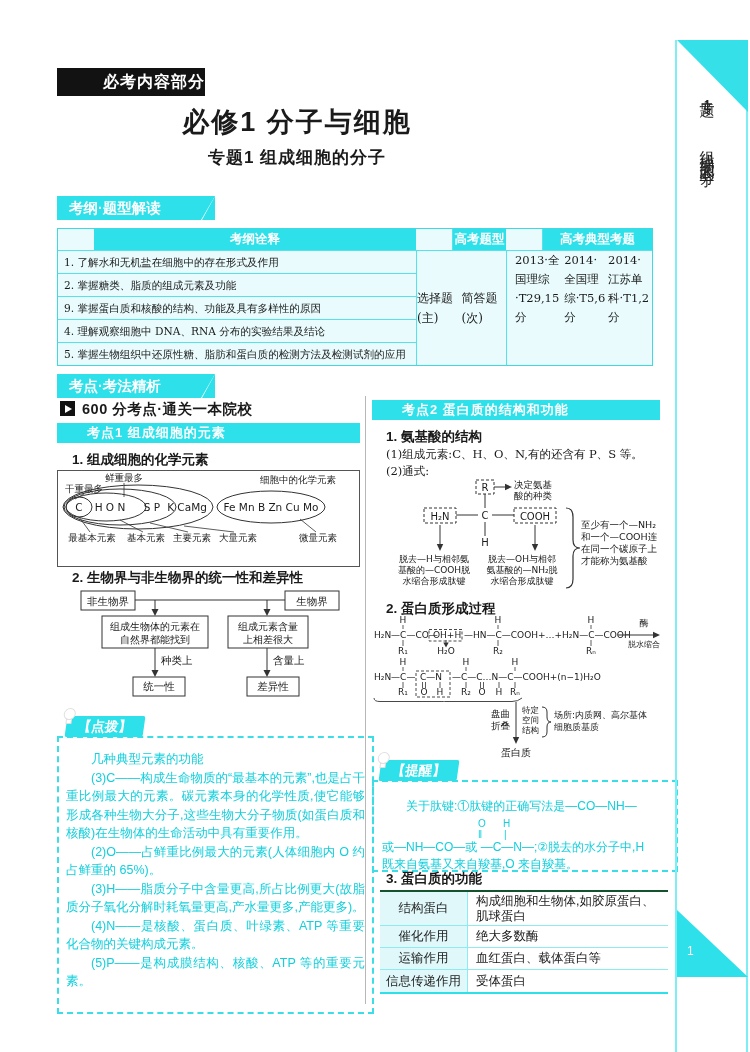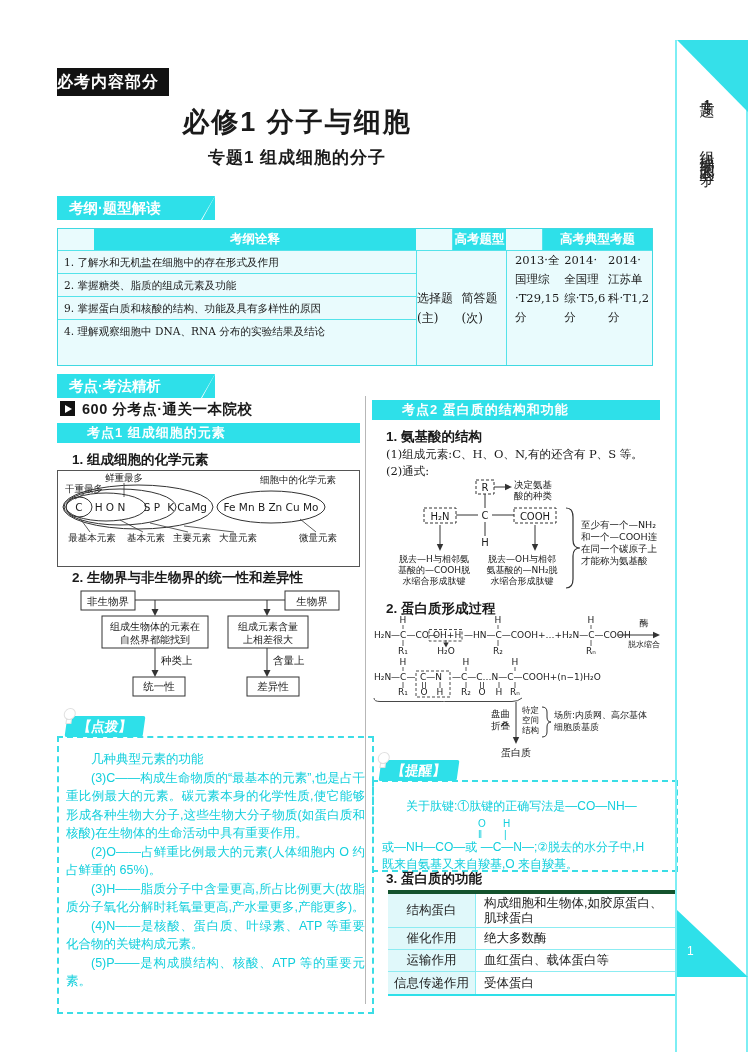--- a/index.html
+++ b/index.html
@@ -1,20 +1,20 @@
 <!DOCTYPE html>
 <html><head>
 <meta charset="utf-8">
 <style>
   html,body{margin:0;padding:0;width:750px;height:1052px;overflow:hidden;background:#fff;
     font-family:"Liberation Sans",sans-serif;color:#1a1a1a;}
   .abs{position:absolute;}
   
-  .black-tag{left:57px;top:68px;width:112px;height:28px;background:#121212;color:#fff;
-    font-size:16px;font-weight:bold;line-height:28px;text-align:left;letter-spacing:1px;}
+  .black-tag{left:57px;top:68px;width:148px;height:28px;background:#121212;color:#fff;
+    font-size:16px;font-weight:bold;line-height:28px;text-align:right;letter-spacing:1px;}
   .title{left:57px;top:104px;width:480px;text-align:center;font-size:27px;font-weight:bold;letter-spacing:2px;}
   .subtitle{left:57px;top:146px;width:480px;text-align:center;font-size:17px;font-weight:bold;letter-spacing:1px;}
   .banner{height:24px;background:#2ee0e9;color:#fff;font-size:14.5px;font-weight:bold;
     line-height:24px;padding-left:12px;clip-path:polygon(0 0,100% 0,calc(100% - 14px) 100%,0 100%);}
   .banner-wrap{width:158px;}
   .banner-tri{position:absolute;right:0;top:0;width:13px;height:24px;background:#2ee0e9;
     clip-path:polygon(100% 0,100% 100%,0 100%);}
   .kd-banner{height:20px;background:#2ee0e9;color:#fff;font-size:13px;font-weight:bold;
     line-height:20px;padding-left:30px;letter-spacing:1px;}
   .sub600{font-size:14.5px;font-weight:bold;letter-spacing:0.5px;}
@@ -38,22 +38,22 @@
   
   .tip-tag{background:#2ee0e9;color:#fff;font-weight:bold;font-size:13.5px;height:21px;line-height:21px;
     padding:0 12px;transform:skewX(-8deg);border-radius:2px;z-index:3;}
   .dash-box{border:2px dashed #3bdde6;color:#12cfdc;font-family:Liberation Sans, sans-serif;}
   .dash-box p{margin:0;text-indent:2em;text-align:justify;}
   .box1{left:57px;top:736px;width:299px;height:258px;padding:12px 7px 4px 7px;font-size:12.5px;line-height:18.5px;}
   .box2{left:372px;top:780px;width:286px;height:80px;padding:4px 8px;font-size:12px;line-height:17px;}
   .struct{position:relative;margin-top:24px;white-space:nowrap;}
   .struct .mk{position:absolute;font-size:10px;}
   
-  .t2{left:388px;top:890px;width:288px;display:grid;grid-template-columns:88px 1fr;
-    grid-template-rows:34px 22px 22px 22px;border-top:4px solid #14532d;border-bottom:2px solid #2ee0e9;}
+  .t2{left:380px;top:890px;width:288px;display:grid;grid-template-columns:88px 1fr;
+    grid-template-rows:34px 22px 22px 22px;border-top:2px solid #14532d;border-bottom:2px solid #2ee0e9;}
   .t2 .k{background:#e0f8fa;display:flex;align-items:center;justify-content:center;font-size:12.5px;
     color:#222;border-bottom:1px solid #8cecf2;border-right:1px solid #8cecf2;white-space:nowrap;}
   .t2 .v{display:flex;align-items:center;font-size:12.5px;padding:0 4px 0 8px;line-height:15px;
     border-bottom:1px solid #8cecf2;}
   .t2 .last{border-bottom:none;}
   
   .vline-cyan{width:1.5px;background:#7deef4;top:40px;height:1012px;}
   .corner-tri{left:677px;top:40px;width:71px;height:72px;background:#35e0e9;
     clip-path:polygon(0 0,100% 0,100% 100%);}
   .vtext{left:682px;top:88px;width:34px;writing-mode:vertical-rl;text-orientation:upright;
@@ -79,20 +79,21 @@
 </div>
 
 <div class="abs t1">
   <div class="hd">考纲诠释</div>
   <div class="hd vline">高考题型</div>
   <div class="hd vline">高考典型考题</div>
   <div class="c" style="grid-row:2">1. 了解水和无机盐在细胞中的存在形式及作用</div>
   <div class="c" style="grid-row:3">2. 掌握糖类、脂质的组成元素及功能</div>
   <div class="c" style="grid-row:4">9. 掌握蛋白质和核酸的结构、功能及具有多样性的原因</div>
   <div class="c" style="grid-row:5">4. 理解观察细胞中 DNA、RNA 分布的实验结果及结论</div>
+  <div class="c" style="grid-row:6">5. 掌握生物组织中还原性糖、脂肪和蛋白质的检测方法及检测试剂的应用</div>
   <div class="merge vline" style="grid-column:2">
     <span>选择题(主)</span>
     <span>简答题(次)</span>
   </div>
   <div class="merge q vline" style="grid-column:3">
     <span>2013·全国理综·T29,15 分</span>
     <span>2014·全国理综·T5,6 分</span>
     <span>2014·江苏单科·T1,2 分</span>
   </div>
 </div>

